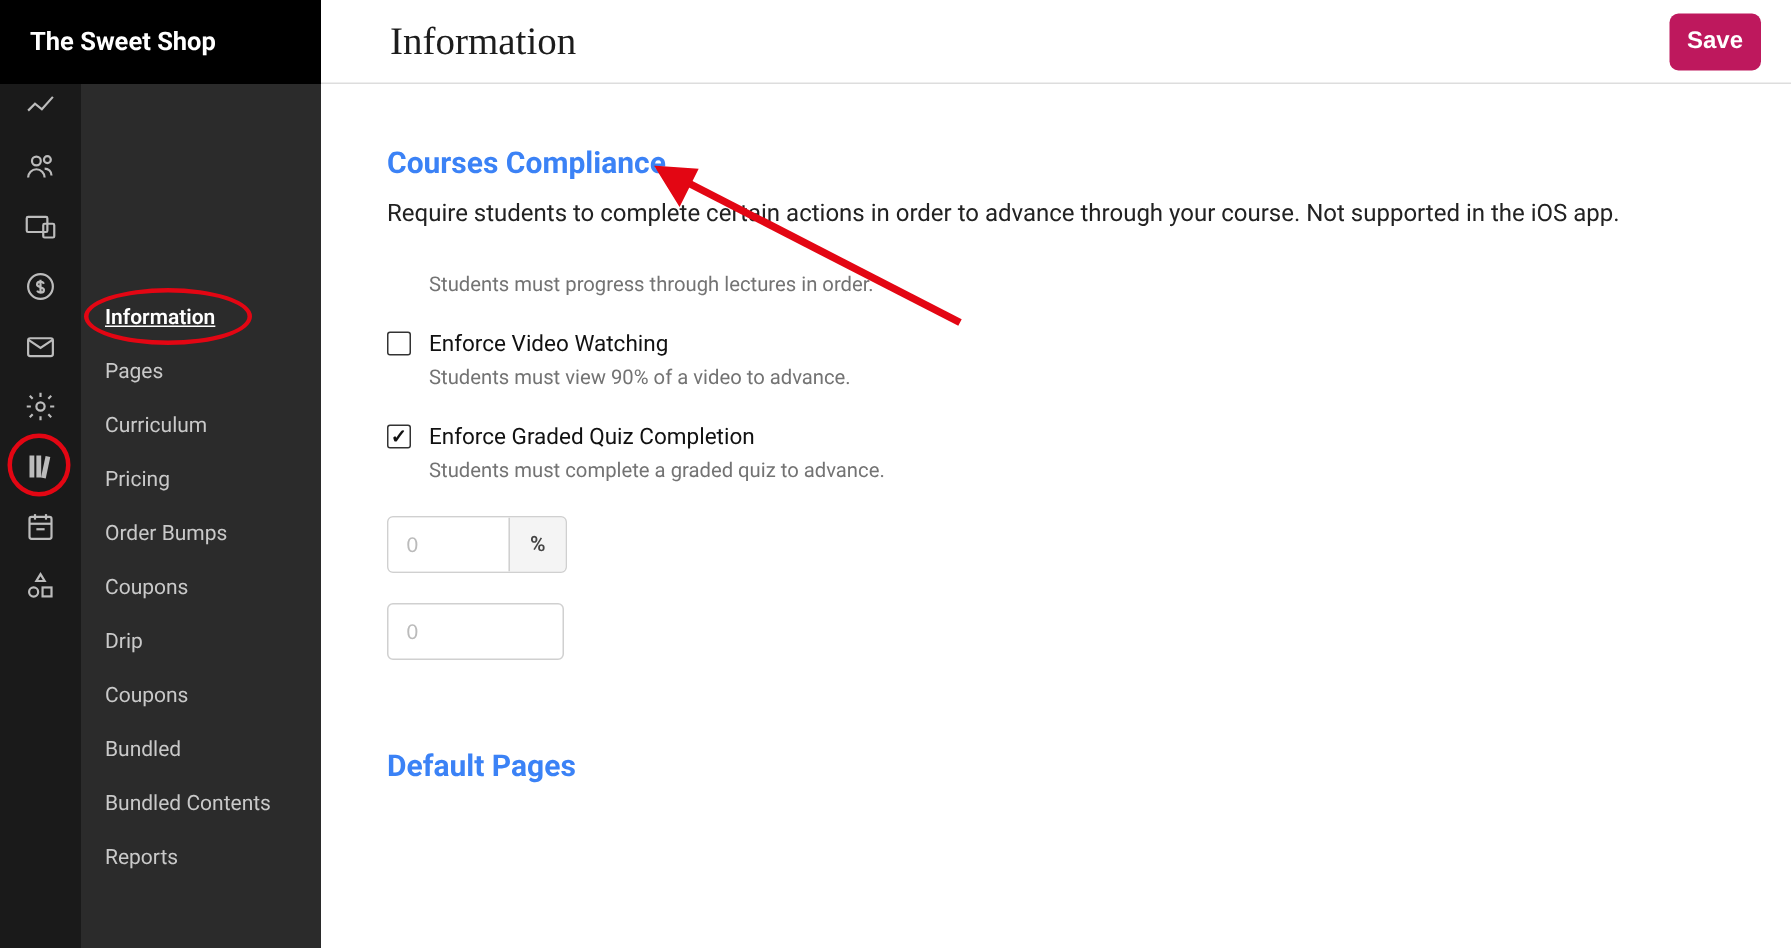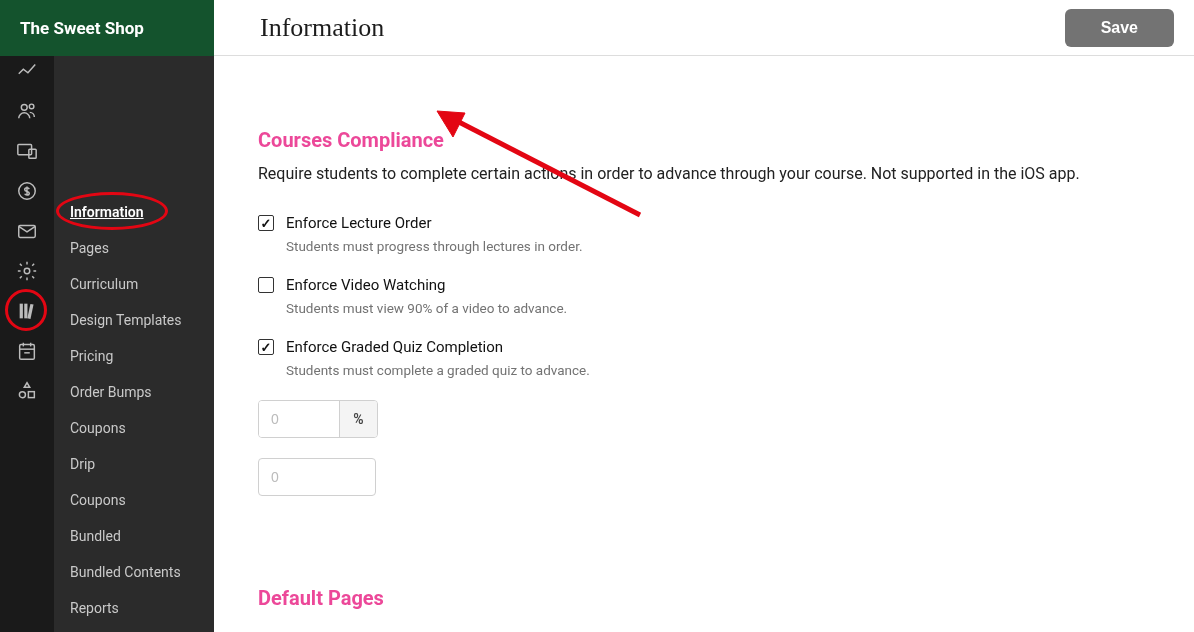--- a/index.html
+++ b/index.html
@@ -29,21 +29,21 @@
       gap: 18px;
       position: relative;
       z-index: 3;
     }
     .brand {
       position: absolute;
       top: 0;
       left: 0;
       width: 214px;
       height: 56px;
-      background: #14532d;
+      background: #000000;
       color: #fff;
       font-weight: 700;
       font-size: 17px;
       display: flex;
       align-items: center;
       padding-left: 20px;
       z-index: 5;
     }
     .rail-icon {
       width: 22px;
@@ -104,40 +104,39 @@
       padding: 0 20px 0 46px;
       border-bottom: 1px solid #ddd;
     }
     .page-title {
       font-family: Georgia, 'Times New Roman', serif;
       font-size: 26px;
       font-weight: 400;
       color: #1c1c1c;
     }
     .save-btn {
-      background: #737373;
+      background: #be185d;
       color: #fff;
       border: none;
       border-radius: 6px;
-      padding: 10px 36px;
+      padding: 10px 12px;
       font-size: 16px;
       font-weight: 600;
       cursor: pointer;
     }
     .content {
       padding: 40px 20px 30px 44px;
       max-width: 940px;
     }
     .section {}
     .section-title {
       font-size: 20px;
       font-weight: 700;
-      color: #ec4899;
+      color: #3b82f6;
       margin-bottom: 10px;
-      margin-top: 32px;
     }
     .section-desc {
       font-size: 16px;
       color: #222;
       margin-bottom: 28px;
       line-height: 1.5;
     }
     .check-row {
       display: flex;
       align-items: flex-start;
@@ -323,21 +322,20 @@
         </svg>
       </div>
   </div>
 
   <div class="subnav">
     <div class="subnav-gap"></div>
     <ul class="subnav-list">
       <li class="subnav-item active">Information</li>
       <li class="subnav-item">Pages</li>
       <li class="subnav-item">Curriculum</li>
-      <li class="subnav-item">Design Templates</li>
       <li class="subnav-item">Pricing</li>
       <li class="subnav-item">Order Bumps</li>
       <li class="subnav-item">Coupons</li>
       <li class="subnav-item">Drip</li>
       <li class="subnav-item">Coupons</li>
       <li class="subnav-item">Bundled</li>
       <li class="subnav-item">Bundled Contents</li>
       <li class="subnav-item">Reports</li>
     </ul>
   </div>
@@ -346,24 +344,20 @@
     <div class="topbar">
       <h1 class="page-title">Information</h1>
       <button class="save-btn">Save</button>
     </div>
 
     <div class="content">
       <div class="section">
         <h2 class="section-title">Courses Compliance</h2>
         <p class="section-desc">Require students to complete certain actions in order to advance through your course. Not supported in the iOS app.</p>
 
-        <div class="check-row">
-          <span class="checkbox checked"></span>
-          <span class="check-label">Enforce Lecture Order</span>
-        </div>
         <p class="check-help">Students must progress through lectures in order.</p>
 
         <div class="check-row">
           <span class="checkbox"></span>
           <span class="check-label">Enforce Video Watching</span>
         </div>
         <p class="check-help">Students must view 90% of a video to advance.</p>
 
         <div class="check-row">
           <span class="checkbox checked"></span>

